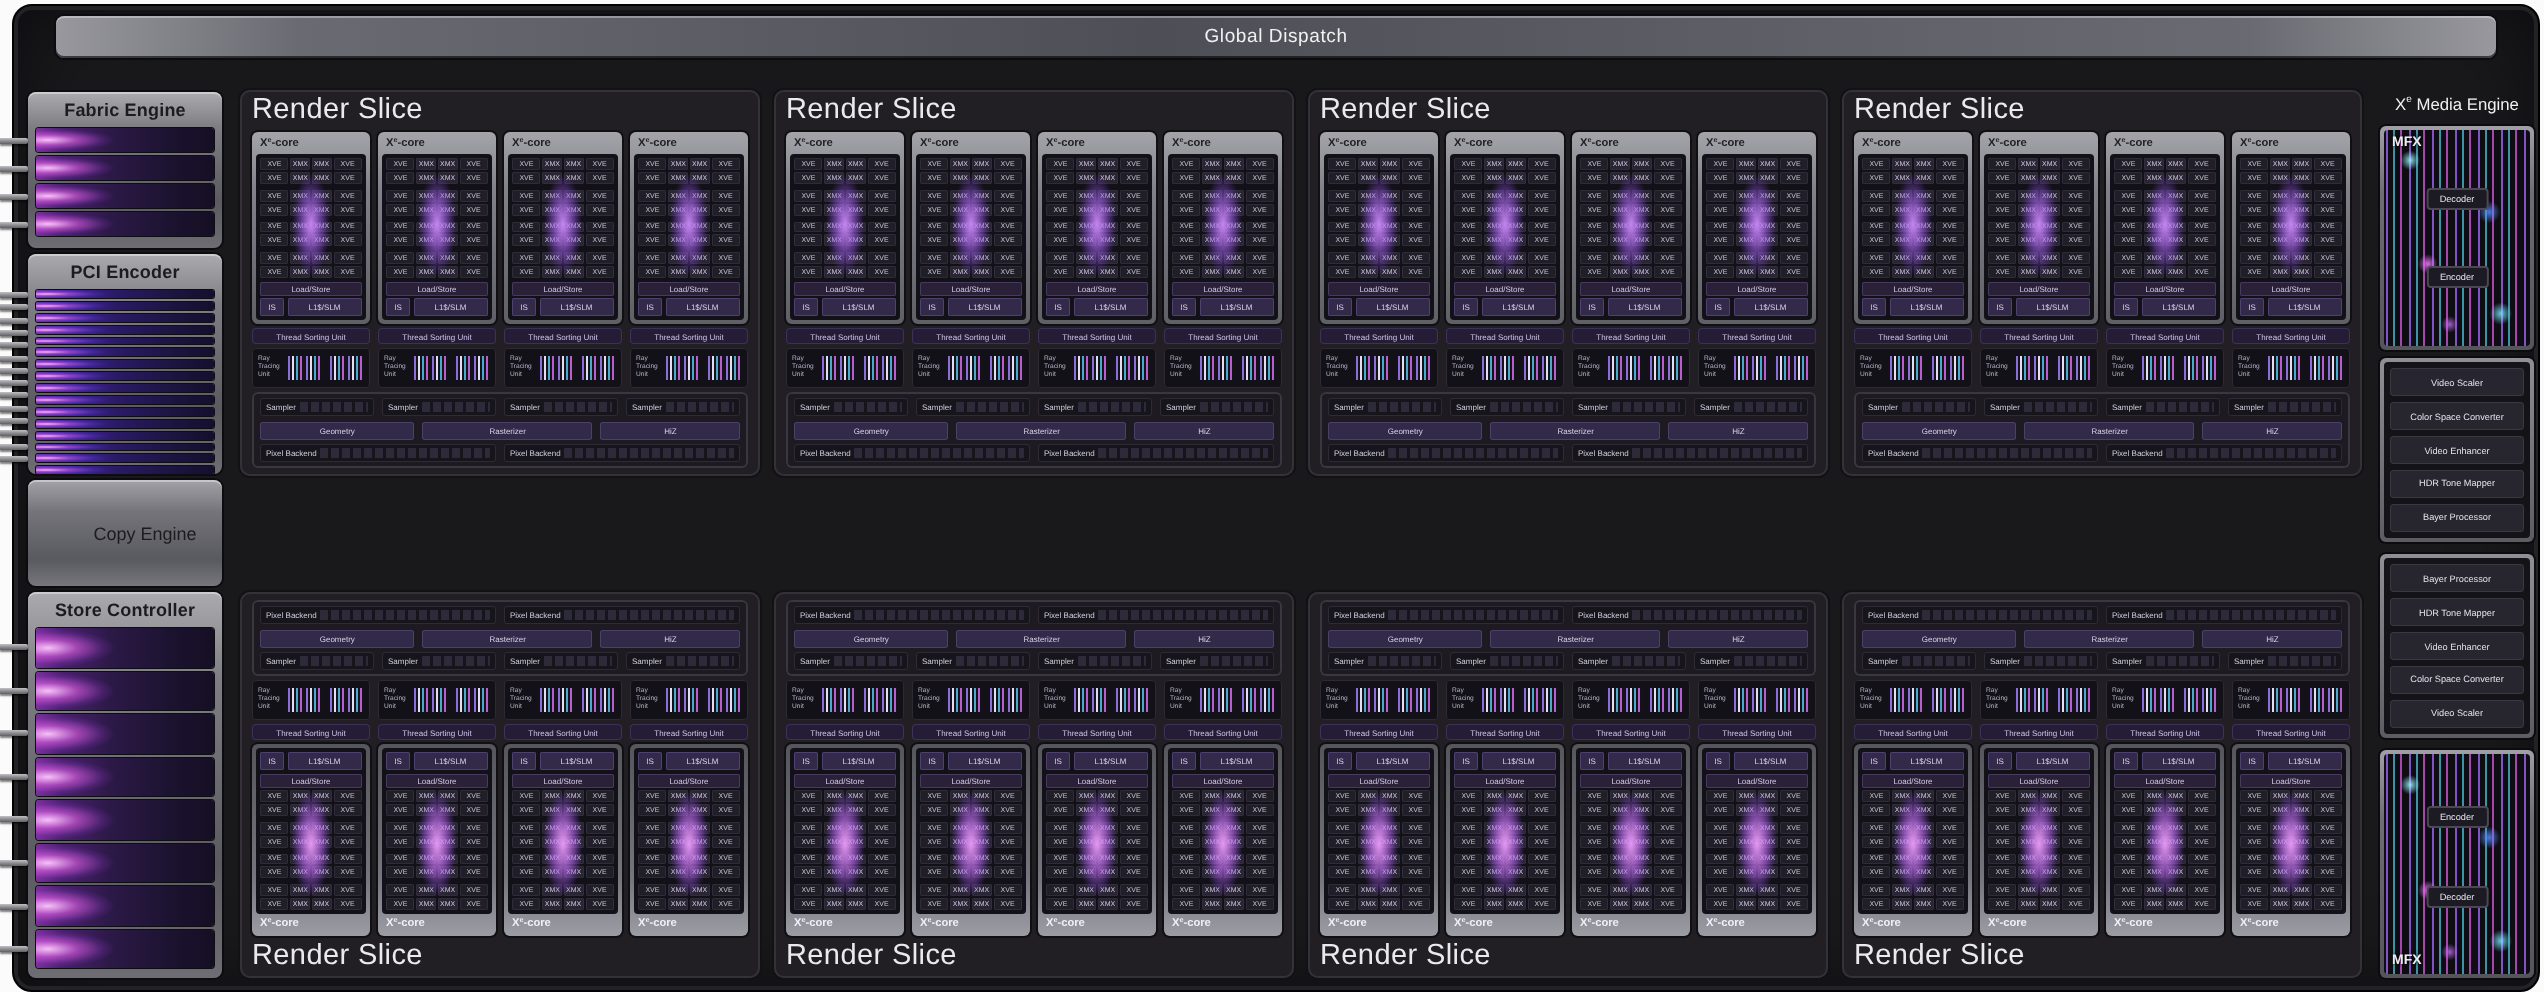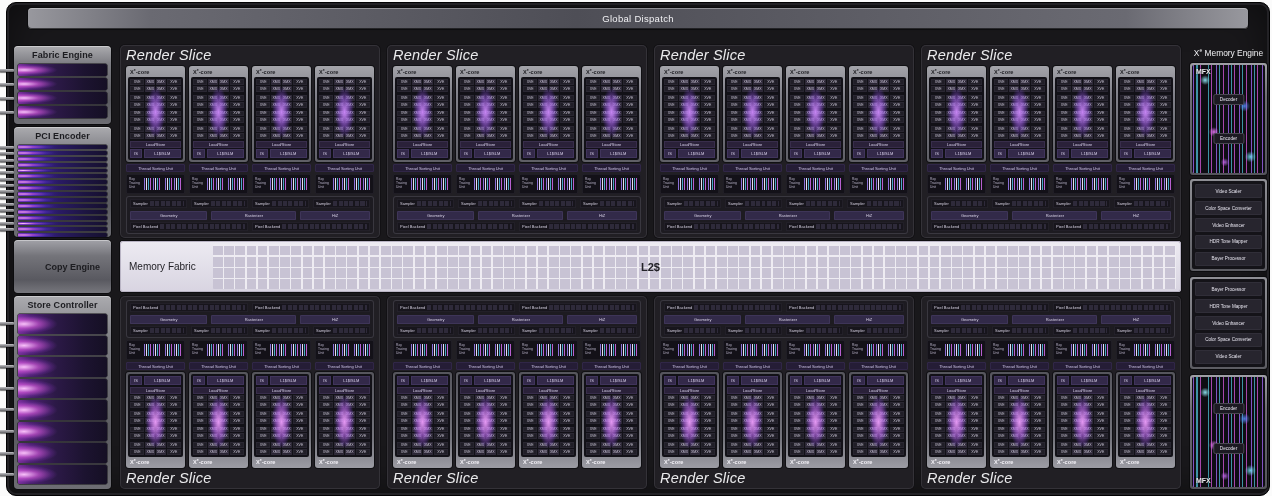--- a/index.html
+++ b/index.html
@@ -17,21 +17,21 @@
   
   .lblk{position:absolute;left:7px;width:97px;border-radius:4px;box-sizing:border-box;padding:2px 3px;
     background:linear-gradient(180deg,#ababaf,#7e7e84 22%,#5a5a60 70%,#6d6d73);
     box-shadow:0 0 0 1px #0c0c0e, inset 0 1px 0 rgba(255,255,255,.4);}
   .pos-display{top:43px;height:78px;}
   .pos-pci{top:124px;height:110px;}
   .pos-copy{top:237px;height:53px;display:flex;align-items:center;justify-content:center;
     background:linear-gradient(180deg,#a2a2a8,#74747a 30%,#595960 75%,#77777d);}
   .pos-mem{top:293px;height:193px;}
   .lblk-title{height:15px;line-height:15px;text-align:center;color:#1c1c20;font-size:9px;font-weight:700;letter-spacing:.1px;}
-  .copy-title{color:#1c1c20;font-size:9px;font-weight:700;margin-left:20px;}
+  .copy-title{color:#1c1c20;font-size:9px;font-weight:400;margin-left:20px;}
   .stripes{display:flex;flex-direction:column;gap:2px;padding:1px;}
   .stripe{border-radius:1.5px;position:relative;overflow:hidden;box-shadow:0 0 0 .5px #0e0d12;
     background:
      radial-gradient(ellipse 42px 60% at 6px 50%, rgba(255,200,255,.95), rgba(225,95,230,.6) 35%, rgba(140,55,190,.25) 65%, transparent 80%),
      linear-gradient(90deg,#7a2f9a,#4a2070 14%,#2c1947 42%,#1c1330 75%,#150f24 100%);}
   .stripe.blue{background:
      radial-gradient(ellipse 40px 70% at 5px 50%, rgba(255,190,255,.95), rgba(210,90,230,.55) 30%, rgba(100,60,220,.25) 60%, transparent 80%),
      linear-gradient(90deg,#6b2fae,#4326a0 18%,#2a1a66 45%,#1d1542 75%,#150f2e 100%);}
   .s-display{height:12px;}
   .s-pci{height:3.9px;border-radius:1px;}
@@ -39,21 +39,21 @@
   .stub{position:absolute;left:-7px;width:14px;height:3px;z-index:3;border-radius:0 1px 1px 0;
     background:linear-gradient(180deg,#c2c2c6,#8a8a8e 55%,#606064);box-shadow:0 1px 1px rgba(0,0,0,.5);}
 
   
   .rs{position:absolute;width:260px;height:193px;box-sizing:border-box;border-radius:5px;
     background:#211f24;box-shadow:inset 0 0 0 1px #343238, 0 0 0 1px #121114;
     display:flex;flex-direction:column;padding:2px 6px 4px;}
   .rs.rev{flex-direction:column-reverse;padding:4px 6px 2px;}
   .rs-t{top:42px;} .rs-b{top:293px;}
   .rs-c0{left:113px;} .rs-c1{left:380px;} .rs-c2{left:647px;} .rs-c3{left:914px;}
-  .rs-title{height:17px;line-height:17px;color:#eaeaec;font-size:14.5px;letter-spacing:.2px;font-style:italic;}
+  .rs-title{height:17px;line-height:17px;color:#eaeaec;font-size:14.5px;letter-spacing:.2px;}
   .rs-cores{flex:1;display:flex;gap:4px;margin:2px 0 0;min-height:0;}
   .rev .rs-cores{margin:0 0 2px;}
 
   .core{flex:1;border-radius:3px;padding:2px;box-sizing:border-box;display:flex;flex-direction:column;
     background:linear-gradient(180deg,#a4a4aa,#81818a 30%,#5f5f66);box-shadow:0 0 0 1px #101013;}
   .rev .core{flex-direction:column-reverse;background:linear-gradient(0deg,#9c9ca4,#75757d 30%,#55555c);}
   .core-hd{height:8px;display:flex;align-items:center;padding:0 2px;font-size:5.6px;font-weight:700;color:#1f1f24;}
   .core-hd sup{font-size:3.6px;line-height:1;transform:translateY(-1px);}
   .rev .core-hd{color:#f2f0f6;}
   .core-body{flex:1;min-height:0;background:#121117;border-radius:2px;margin-top:1px;padding:2px;
@@ -3110,27 +3110,22 @@
               </div>
               <div class="pb">
                 <div class="pb-label">Pixel Backend</div>
                 <div class="pb-cells"></div>
               </div>
             </div>
           </div>
         </div>
       </div>
 
-    <div class="fabric">
-      <div class="fabric-label">Memory Fabric</div>
-      <div class="fabric-grid"></div>
-      <div class="l2-label">L2$</div>
-    </div>
 
-    <div class="media-title" id="media-title"><span>X</span><sup>e</sup><span> Memory Engine</span></div>
+    <div class="media-title" id="media-title"><span>X</span><sup>e</sup><span> Media Engine</span></div>
 
     <div class="mfx-block mfx1">
       <div class="mfx-body">
         <div class="mfx-tag">MFX</div>
         <div class="codec" style="top:27%">Decoder</div>
         <div class="codec" style="top:63%">Encoder</div>
       </div>
     </div>
 
     <div class="pipe-box pipeA">

